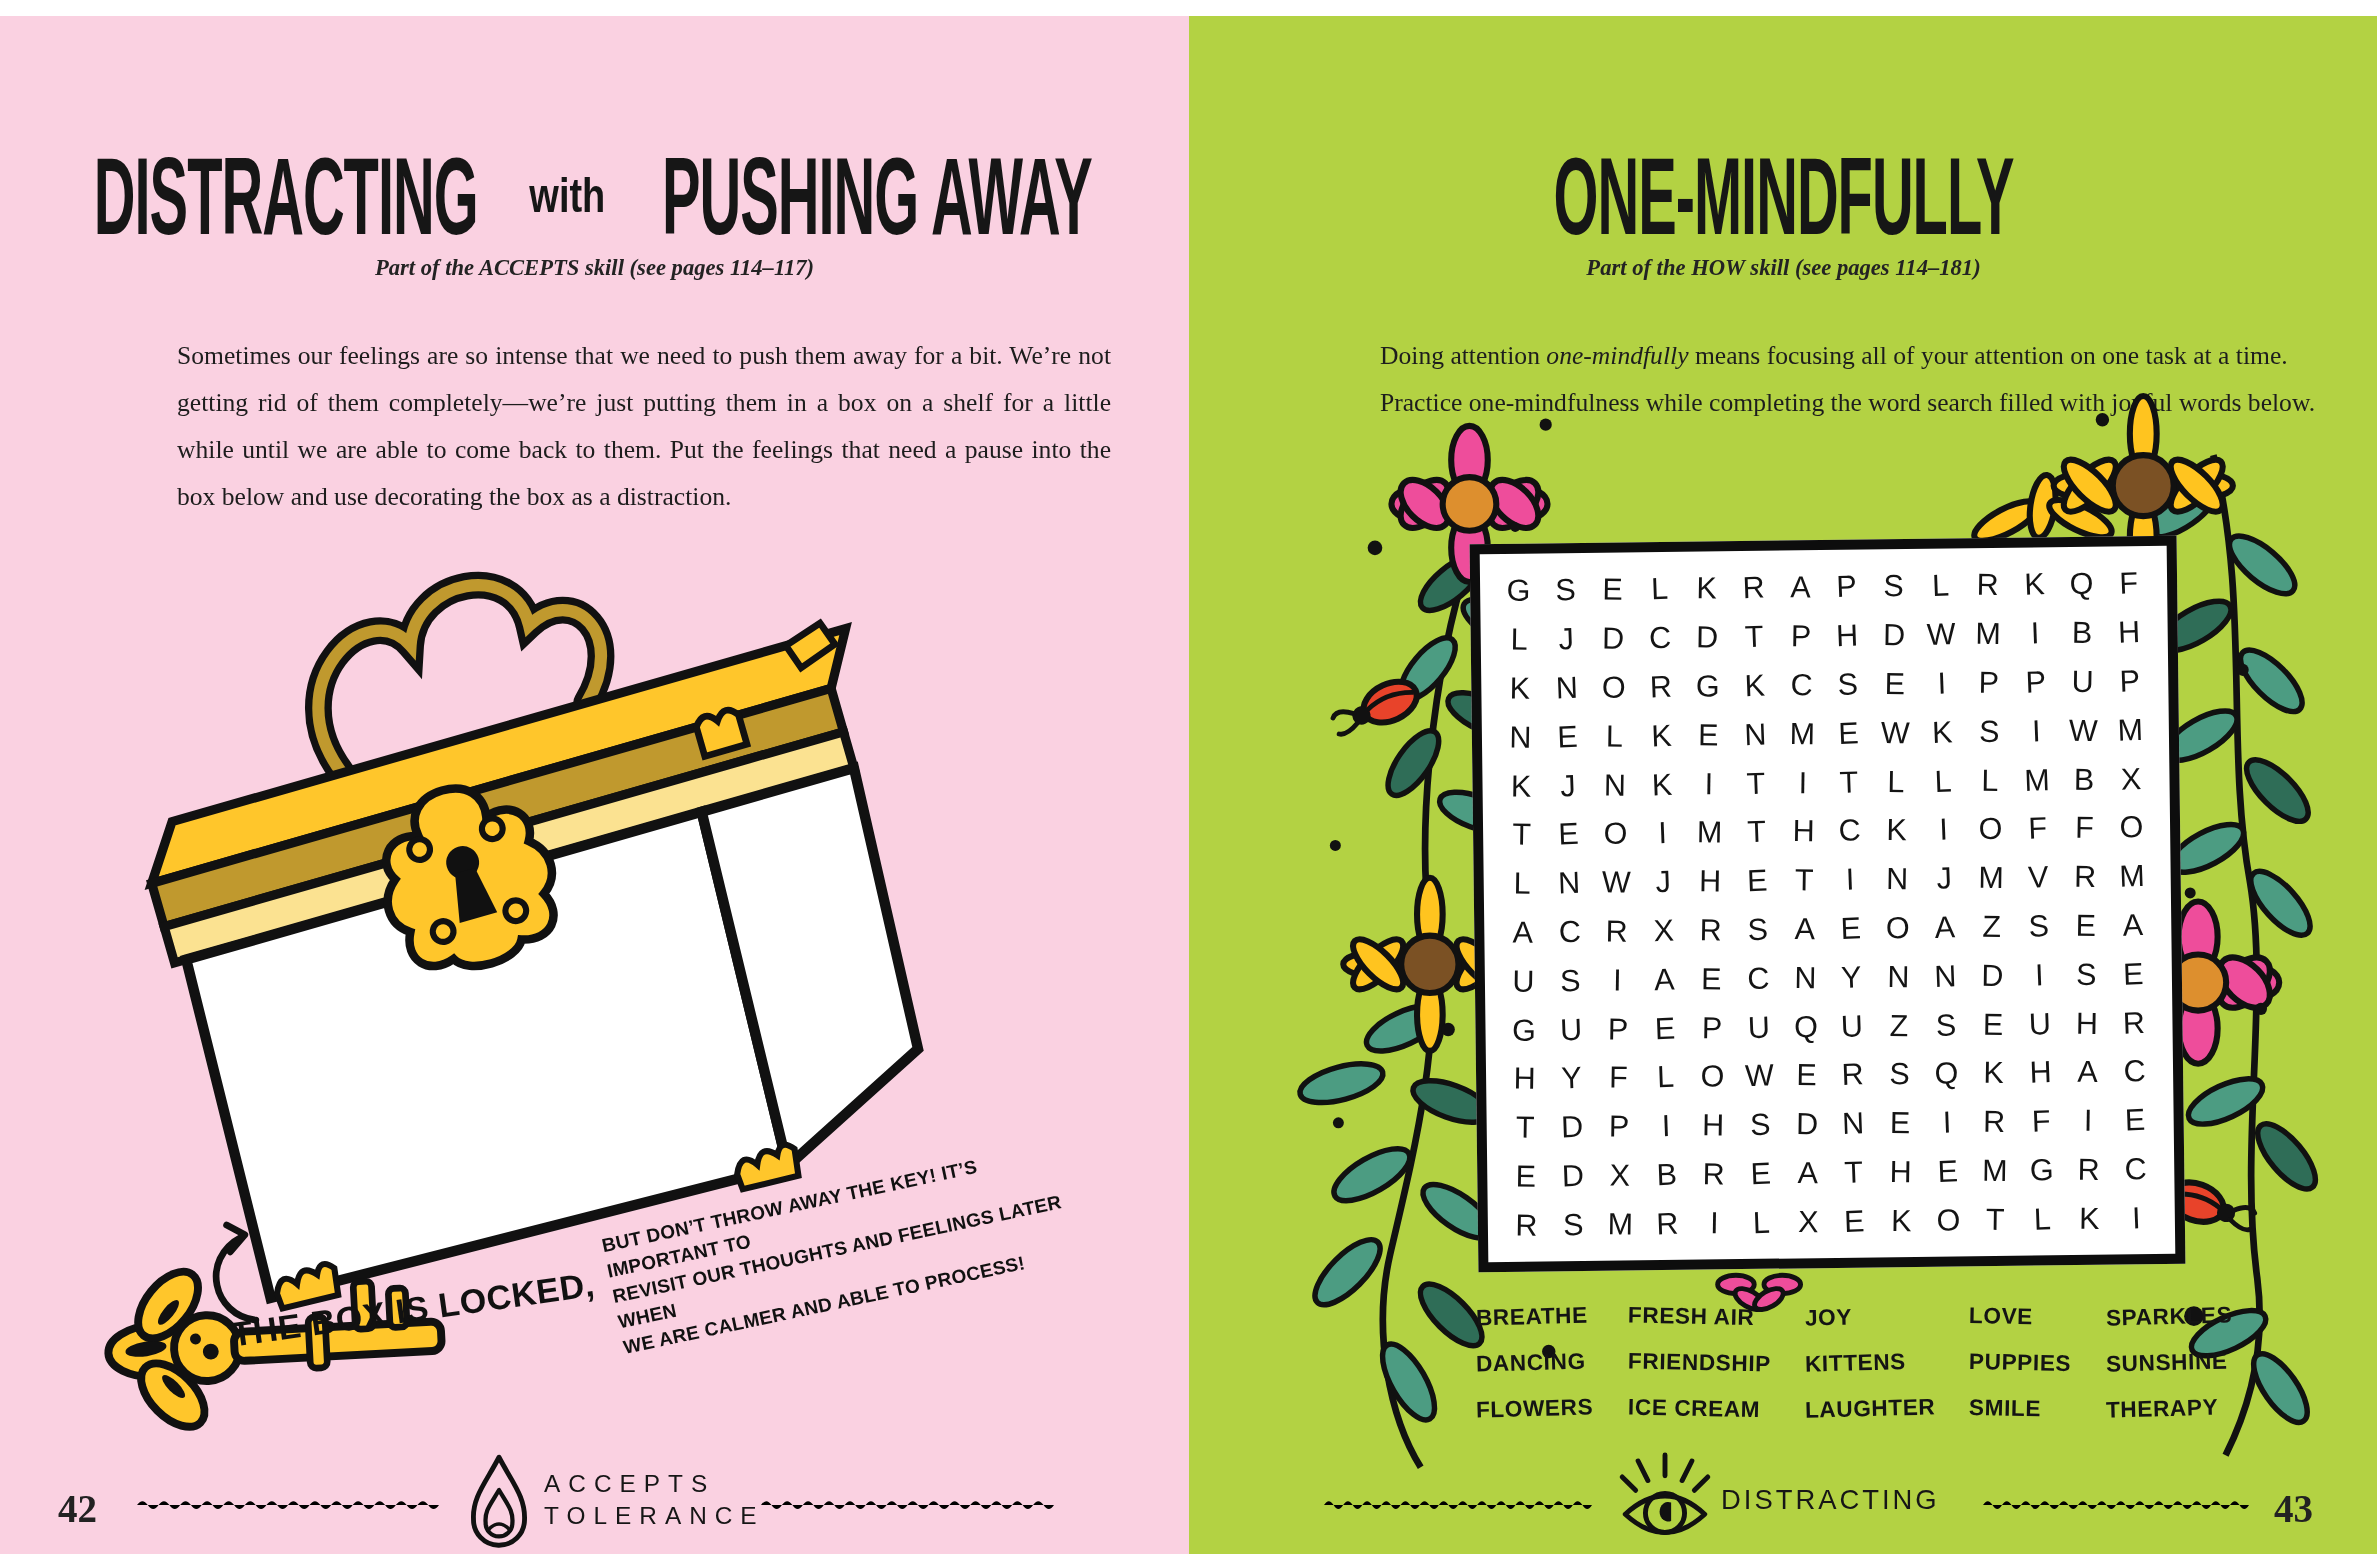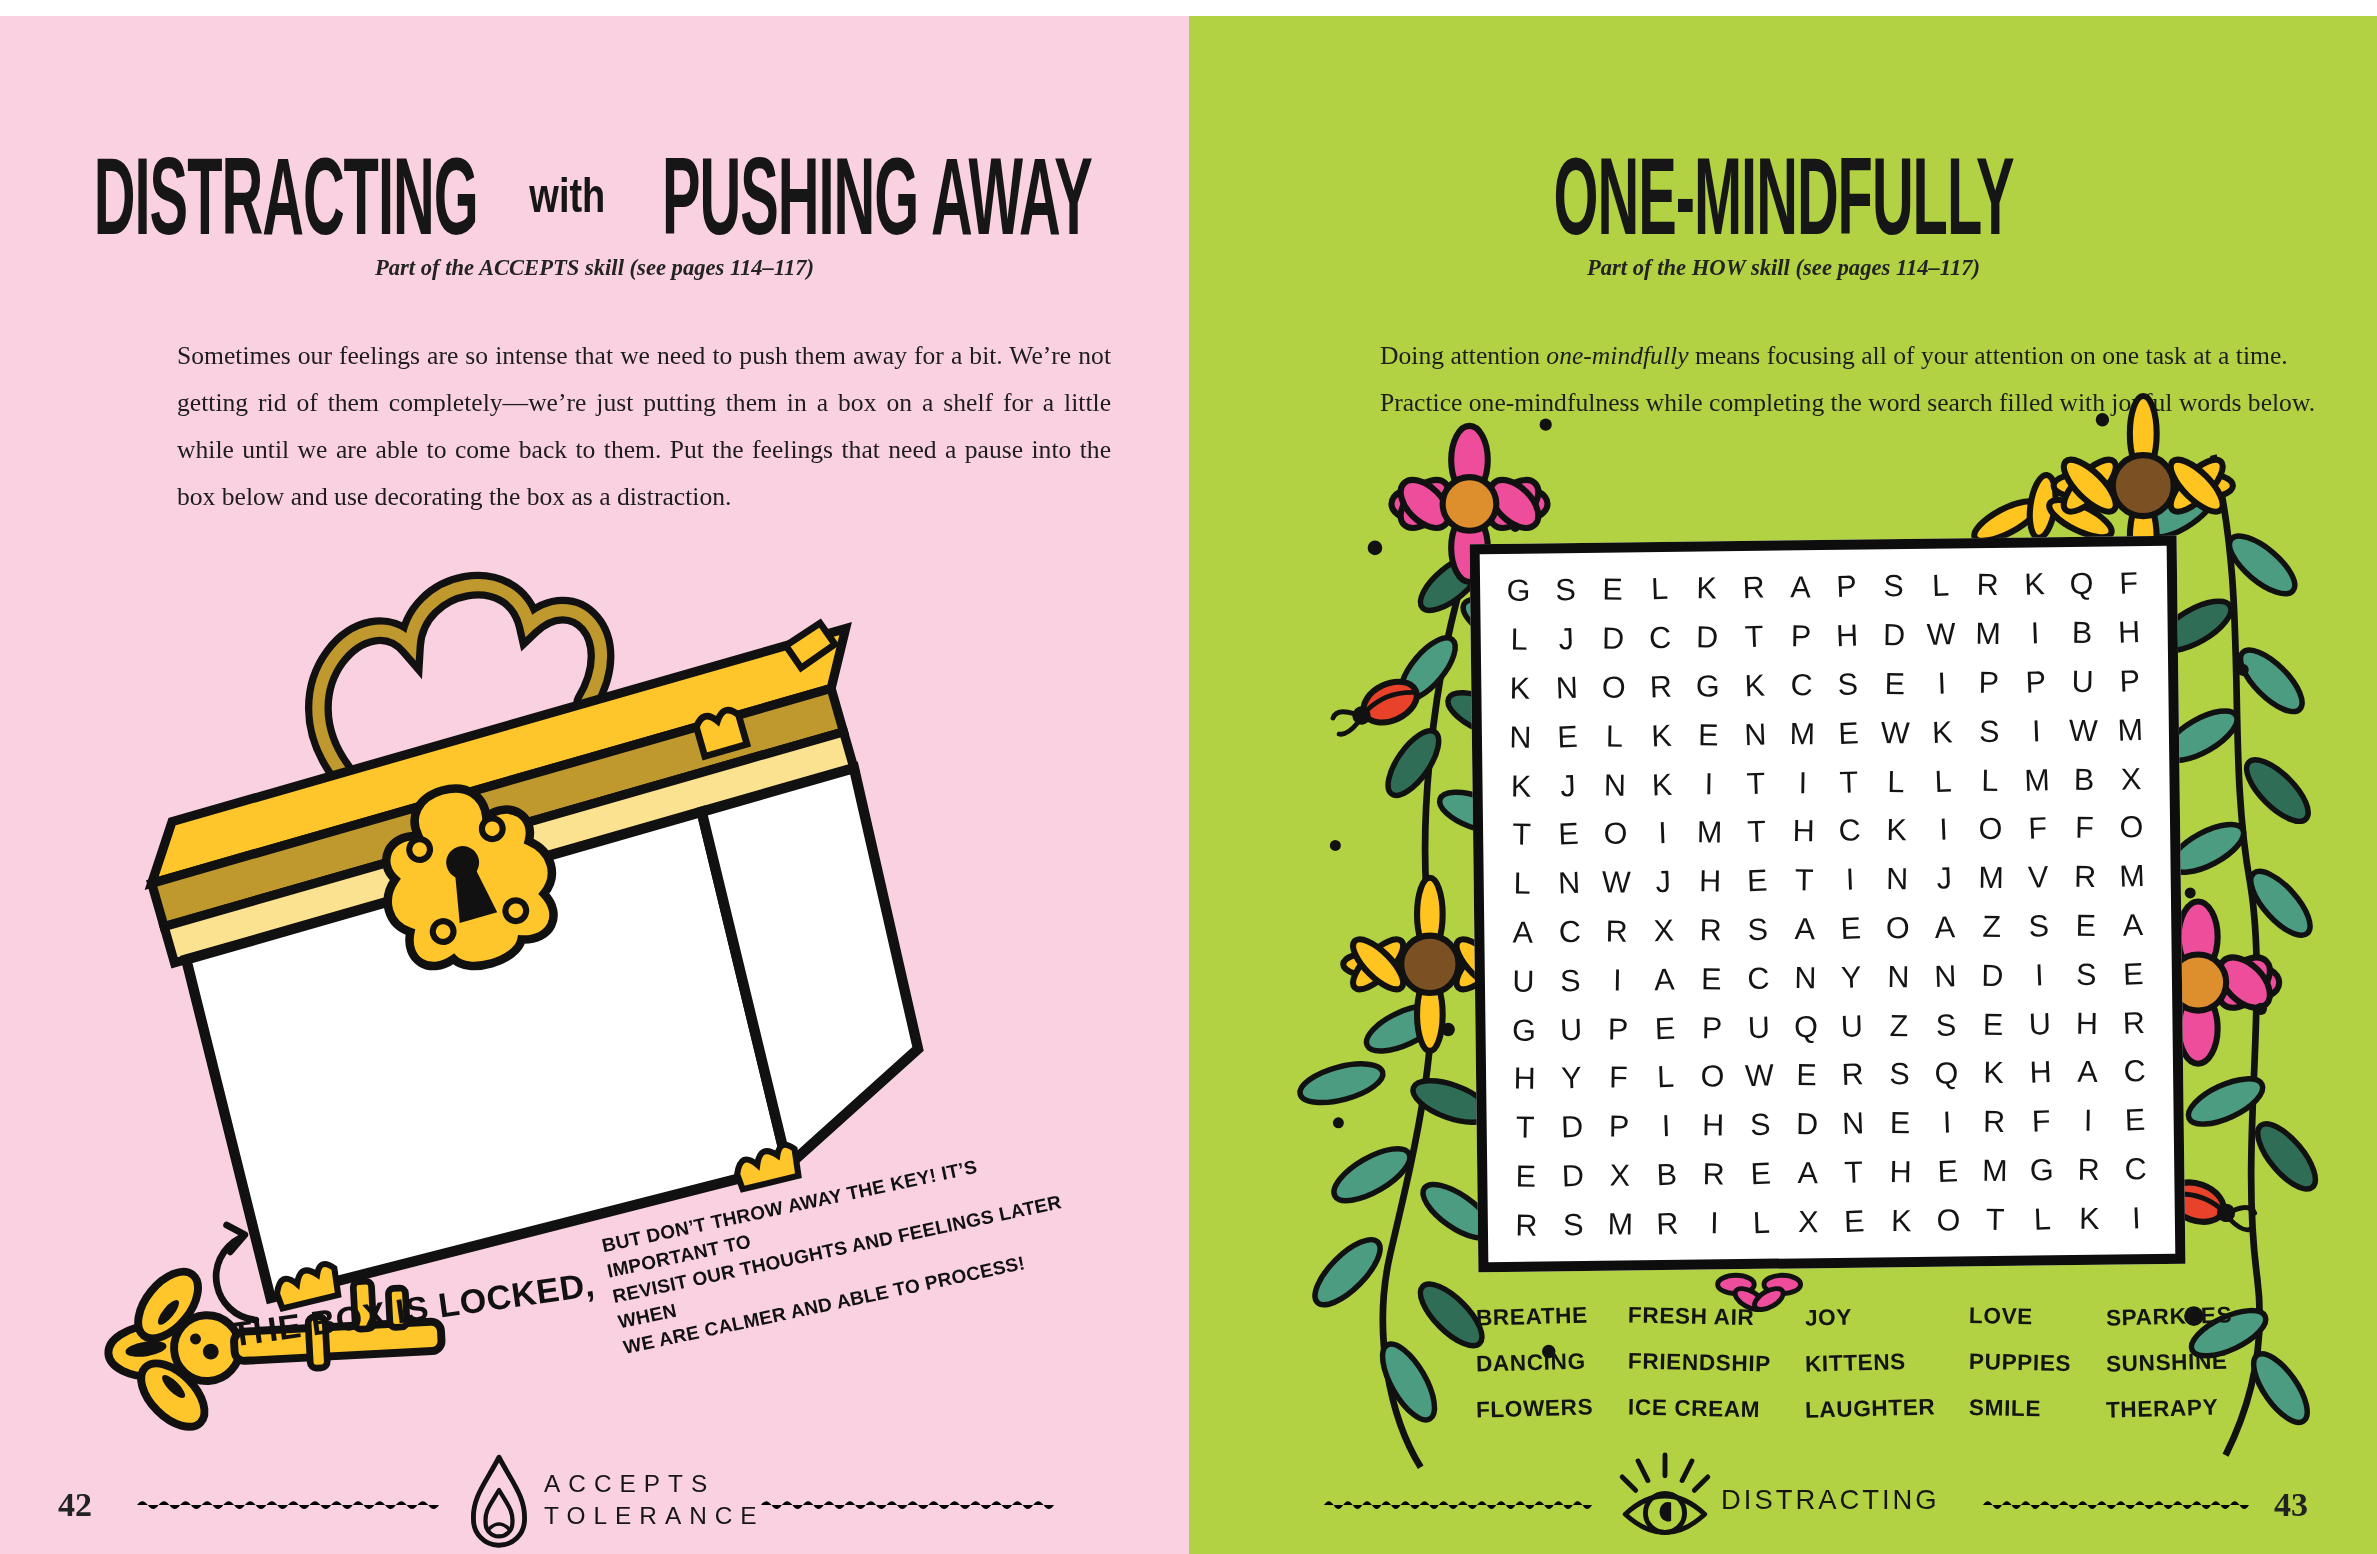--- a/index.html
+++ b/index.html
@@ -38,21 +38,21 @@
   .box-svg{position:absolute;left:24.4px;top:512px;width:1073px;height:914px;}
 
   .annotation{position:absolute;left:241px;top:1253px;width:841px;
     transform:rotate(-8deg);transform-origin:left bottom;
     display:flex;align-items:center;gap:16px;z-index:3;}
   .annotation .big{font-weight:700;font-size:34px;letter-spacing:0.6px;white-space:nowrap;color:#111;}
   .annotation .small{width:463px;font-weight:700;font-size:19px;line-height:26px;
     letter-spacing:0.3px;transform:rotate(-4deg);color:#111;}
 
   
-  .pagenum{position:absolute;font-family:"Liberation Serif",serif;font-weight:700;font-size:34px;color:#222;}
+  .pagenum{position:absolute;font-family:"Liberation Serif",serif;font-weight:700;font-size:39px;color:#222;}
   .pn-left{left:58px;top:1470px;}
   .pn-right{left:1085px;top:1470px;}
   .wave{position:absolute;height:12.2px;}
   .cat-label{position:absolute;font-size:24.4px;letter-spacing:8px;line-height:32px;color:#161616;}
   .cat-left{left:544px;top:1452px;}
   .cat-right{left:532px;top:1468px;letter-spacing:3px;font-size:27.4px;}
 
   
   .decor-svg{position:absolute;left:0;top:366px;width:1189px;height:1189px;}
   .ws-grid{position:absolute;left:285px;top:524px;width:707px;height:728px;
@@ -169,21 +169,21 @@
   <svg class="wave pink" style="left:761px;top:1483px;width:293px;" viewBox="0 0 448 20" preserveAspectRatio="none">
       <use href="#wavepath"></use>
     </svg>
 </div>
 
 <div class="page page-right">
 
   <div class="title-row">
     <span class="title-big">ONE-MINDFULLY</span>
   </div>
-  <div class="subtitle">Part of the HOW skill (see pages 114–117)</div>
+  <div class="subtitle">Part of the HOW skill (see pages 114–181)</div>
 
   <div class="body-copy body-right"><span>Doing attention </span><span class="it">one-mindfully</span><span> means focusing all of your attention on one task at a time. Practice one-mindfulness while completing the word search filled with joyful words below.</span></div>
 
   <svg class="decor-svg" viewBox="0 0 1950 1950">
 
     <g>
       <path d="M470,260 C410,420 370,700 395,900 C415,1080 370,1260 330,1430 C300,1560 330,1700 380,1780" fill="none" stroke="#111" stroke-width="11"></path>
       <ellipse cx="430" cy="330" rx="62" ry="26" fill="var(--leaf-dark)" stroke="#111" stroke-width="9" transform="rotate(-40 430 330)"></ellipse>
       <ellipse cx="505" cy="395" rx="62" ry="26" fill="var(--leaf-teal)" stroke="#111" stroke-width="9" transform="rotate(30 505 395)"></ellipse>
       <ellipse cx="392" cy="470" rx="62" ry="26" fill="var(--leaf-teal)" stroke="#111" stroke-width="9" transform="rotate(-50 392 470)"></ellipse>

